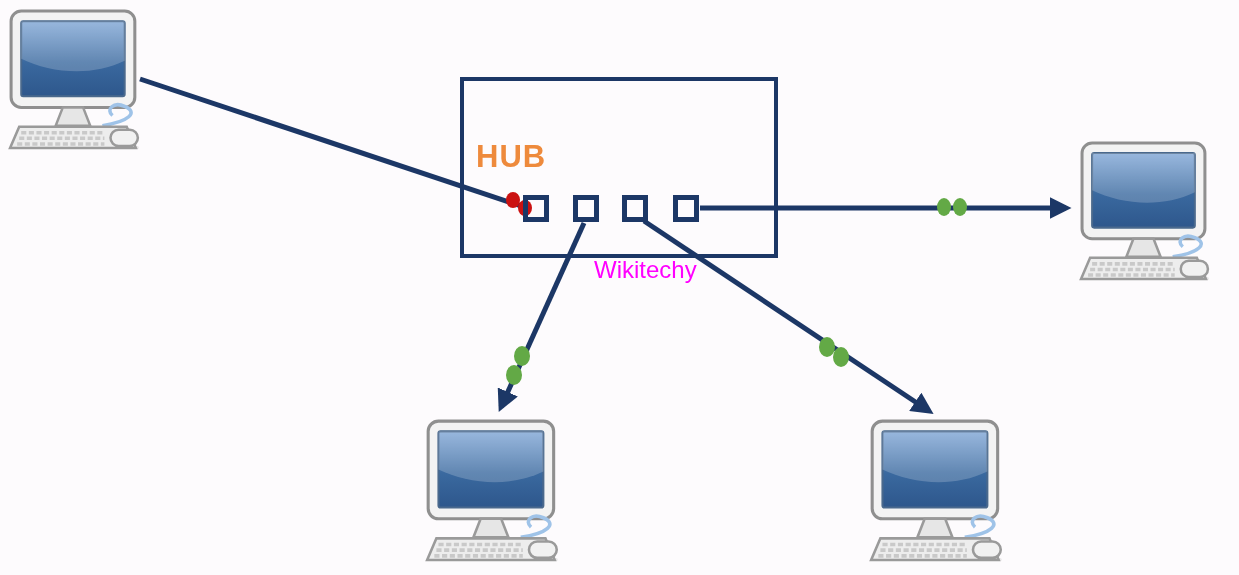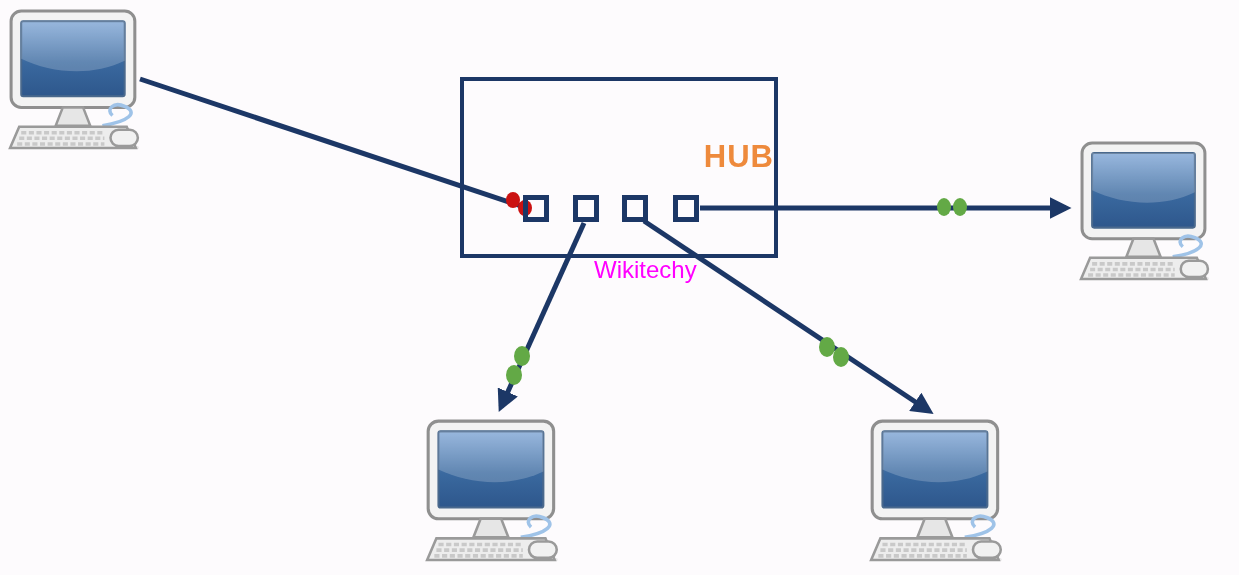--- a/index.html
+++ b/index.html
@@ -10,21 +10,21 @@
   *{margin:0;padding:0;box-sizing:border-box;}
   html,body{width:1239px;height:575px;}
   body{font-family:"Liberation Sans", sans-serif;background:#fff;}
   .canvas{position:relative;width:1239px;height:575px;background:var(--background);overflow:hidden;}
   .wires{position:absolute;left:0;top:0;width:1239px;height:575px;}
   .stroke-navy{stroke:var(--navy);}
   .fill-navy{fill:var(--navy);}
   .fill-red{fill:var(--red);}
   .fill-green{fill:var(--green);}
   .hub{position:absolute;left:460px;top:77px;width:318px;height:181px;border:4px solid var(--navy);background:transparent;}
-  .hub-label{position:absolute;top:58px;left:3px;right:0;text-align:right;font-size:31px;font-weight:bold;letter-spacing:1px;color:var(--orange);}
+  .hub-label{position:absolute;top:58px;left:12px;right:0;text-align:left;font-size:31px;font-weight:bold;letter-spacing:1px;color:var(--orange);}
   .port{position:absolute;top:114px;width:26px;height:27px;border:5px solid var(--navy);background:transparent;}
   .port-1{left:59px;} .port-2{left:109px;} .port-3{left:158px;} .port-4{left:209px;}
   .watermark{position:absolute;left:594px;top:256px;font-size:24px;color:var(--magenta);}
   .pc{position:absolute;overflow:visible;}
 </style>
 </head>
 <body>
 
 <div class="canvas">
 

